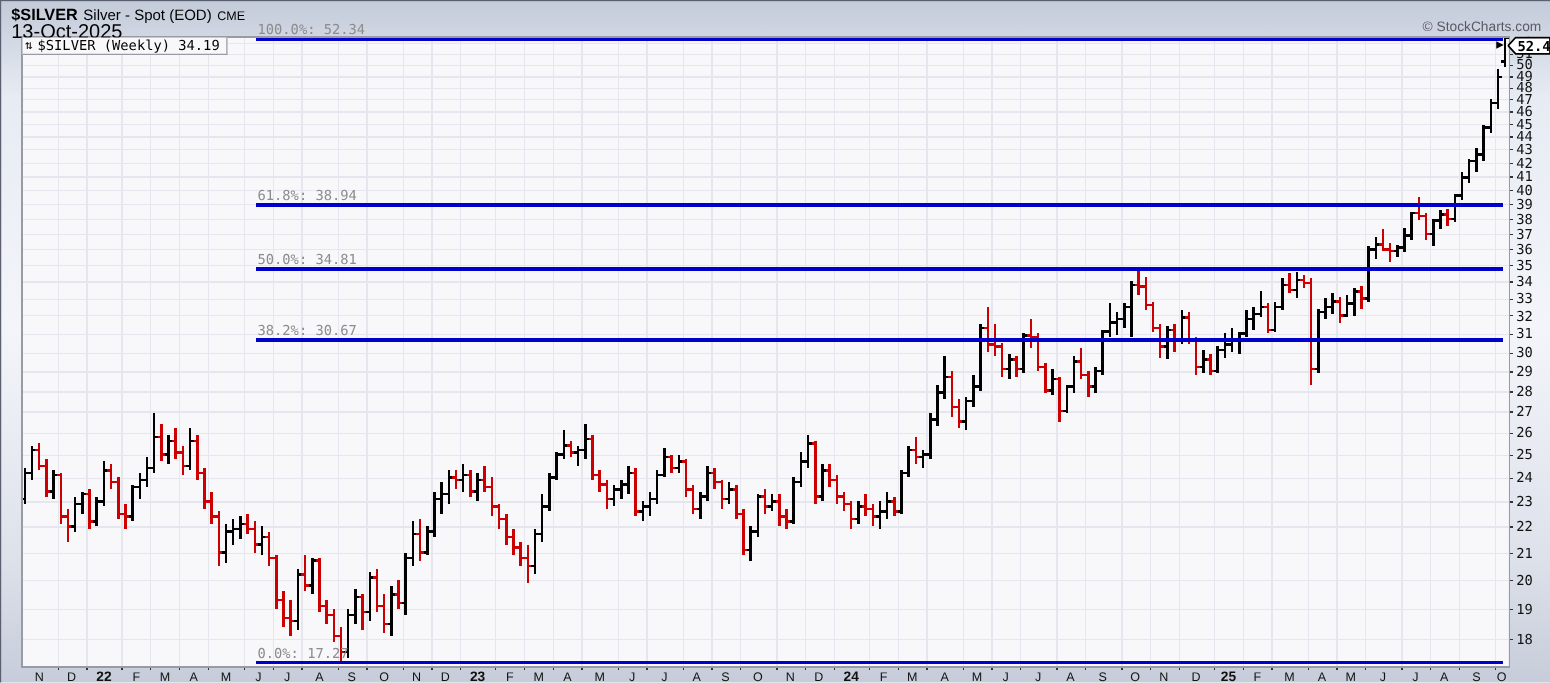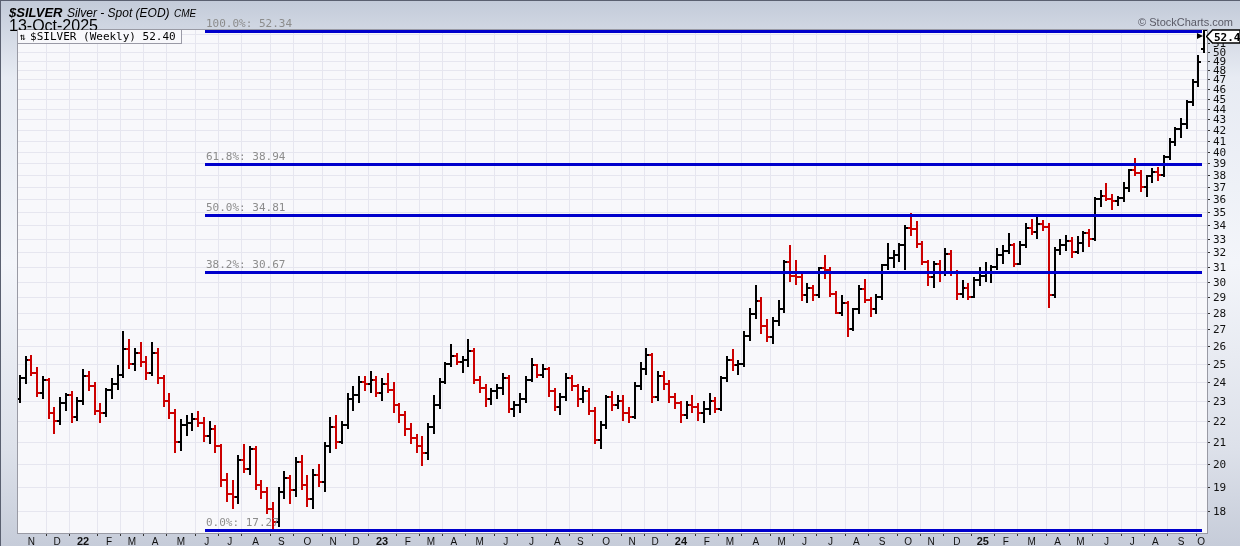--- a/index.html
+++ b/index.html
@@ -3,21 +3,21 @@
 <meta charset="utf-8">
 <style>
   html,body{margin:0;padding:0;}
   #chart-window{
     position:relative;width:1240px;height:546px;overflow:hidden;
     font-family:"Liberation Sans", sans-serif;
     background:linear-gradient(180deg,#c3cbd9 0%,#e7ebf3 14%,#f3f5fa 48%,#dde1ea 82%,#c6ccd9 100%);
     border-left:1px solid #5a6070;border-top:1px solid #5a6070;
     box-sizing:border-box;
   }
-  #title-line{position:absolute;left:8px;top:2px;white-space:nowrap;color:#000;font-style:italic;}
+  #title-line{position:absolute;left:8px;top:2px;white-space:nowrap;color:#000;}
   #sym{font-size:13px;font-weight:bold;}
   #symname{font-size:12px;}
   #symexch{font-size:10px;}
   #chart-date{position:absolute;left:8px;top:16px;font-size:16px;color:#000;}
   #copyright{position:absolute;top:15px;right:7px;font-size:11px;color:#5a5a66;text-align:right;}
   #quote-line{position:absolute;top:13px;right:34px;font-size:11px;color:#000;white-space:nowrap;}
   #quote-line b{margin-right:3px;}
   #quote-line span.v{margin-right:9px;}
   #quote-arrow{color:#8f9aad;font-size:9px;}
   #chart-svg{position:absolute;left:0;top:0;}
@@ -1339,21 +1339,21 @@
     <span id="sym">$SILVER</span>
     <span id="symname">Silver - Spot (EOD)</span>
     <span id="symexch">CME</span>
   </div>
   <div id="chart-date">13-Oct-2025</div>
   <div id="copyright">© StockCharts.com</div>
 
 
   <div id="legend-box">
     <span id="legend-icon">⇅</span>
-    <span>$SILVER (Weekly) 52.40</span>
+    <span>$SILVER (Weekly) 34.19</span>
   </div>
 
   <svg id="price-tag" width="35" height="15">
     <polygon points="0.5,7.5 6.5,1 34,1 34,14 6.5,14" fill="#ffffff" stroke="#000000" stroke-width="1.4"></polygon>
     <text x="8" y="11.5">52.40</text>
   </svg>
 
 </div>
 
 </body></html>

